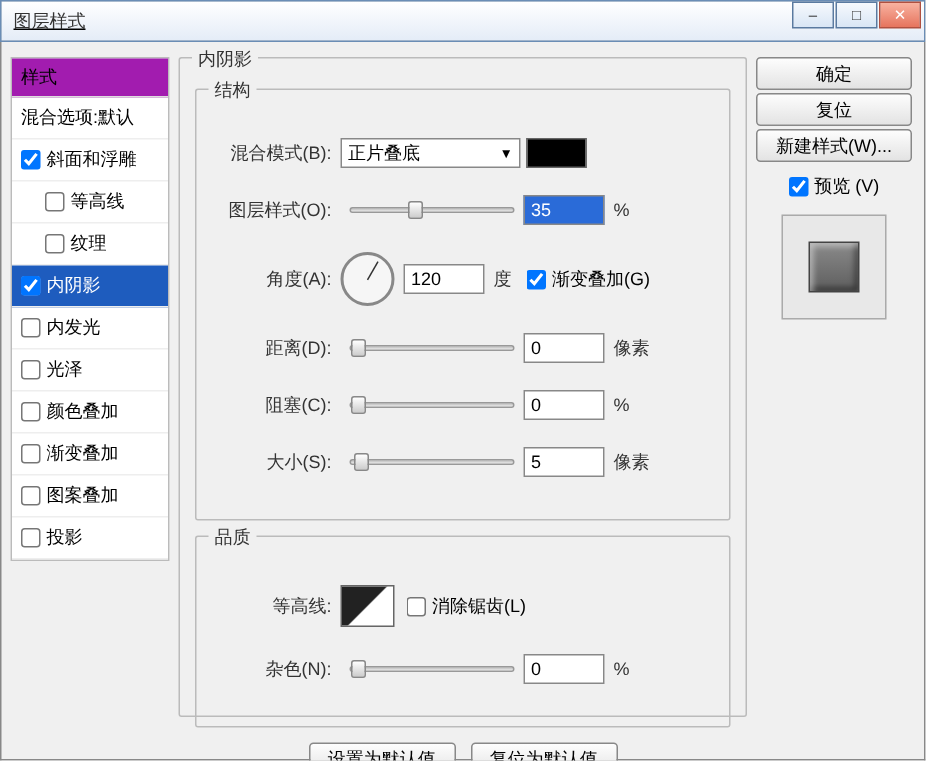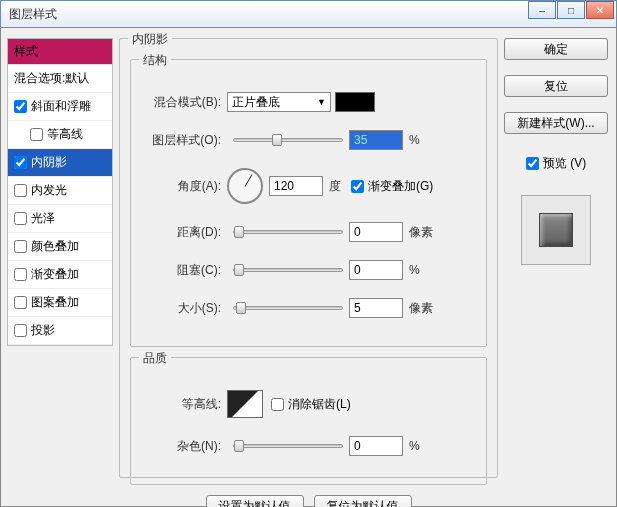--- a/index.html
+++ b/index.html
@@ -1,50 +1,50 @@
 <!DOCTYPE html>
 <html><head>
 <meta charset="utf-8">
 <style>
 * { box-sizing: border-box; margin: 0; padding: 0; }
 body { font-family: "Microsoft YaHei", SimSun, Arial, sans-serif; font-size: 12px; background: #ccc; width: 617px; height: 507px; overflow: hidden; }
-.titlebar { height: 28px; background: linear-gradient(#fff, #e4ecf7); border: 1px solid #6a8db5; display: flex; align-items: center; padding: 0 8px; position: relative; }
+.titlebar { height: 28px; background: linear-gradient(#fff, #e4ecf7); border: 1px solid #6a8db5; display: flex; align-items: center; padding: 0 8px; position: relative; text-decoration: underline; }
 .titlebar .title { color: #333; }
 .win-btns { position: absolute; right: 2px; top: 0; display: flex; }
 .win-btn { width: 28px; height: 18px; border: 1px solid #5a7aa0; background: linear-gradient(#f6f9fd,#d9e6f5); margin-left: 1px; display:flex;align-items:center;justify-content:center;font-size:10px;color:#333;cursor:pointer;}
 .win-btn.close{background:linear-gradient(#f8b2a0,#e6745e);color:#fff;border-color:#b05040;}
 .dialog { background: #f0f0f0; width: 617px; height: 479px; border: 1px solid #888; border-top: none; display: flex; padding: 10px 8px 8px 6px; gap: 6px; }
 .left-panel { width: 106px; }
 .styles-group { border: 1px solid #bbb; background: #fff; }
-.styles-header { background: #be185d; padding: 4px 6px; border-bottom: 1px solid #ddd; }
+.styles-header { background: #a21caf; padding: 4px 6px; border-bottom: 1px solid #ddd; }
 .style-row { padding: 5px 4px 5px 6px; border-bottom: 1px solid #eee; display: flex; align-items: center; gap: 4px; cursor:pointer; }
 .style-row.indent { padding-left: 22px; }
 .style-row.selected { background: #1e5cbe; color: #fff; }
 .style-row input[type=checkbox]{ width:13px;height:13px; }
 .center-panel { flex: 1; position: relative; }
 .group-box { border: 1px solid #bbb; border-radius: 2px; padding: 14px 10px 10px 10px; position: relative; margin-bottom: 10px; }
 .group-box .legend { position: absolute; top: -8px; left: 8px; background: #f0f0f0; padding: 0 4px; color: #333; }
 .outer-group { height: 440px; }
 .inner-group { margin-top: 6px; }
 .form-row { display: flex; align-items: center; margin: 18px 0; }
 .form-label { width: 86px; text-align: right; padding-right: 6px; color: #333; }
-.combo { display: inline-flex; align-items: center; border: 1px solid #888; background: #fff; height: 20px; width: 104px; padding: 0 4px; justify-content: space-between; cursor:pointer;}
+.combo { display: inline-flex; align-items: center; border: 1px solid #888; background: #fff; height: 20px; width: 120px; padding: 0 4px; justify-content: space-between; cursor:pointer;}
 .combo .arrow { font-size: 9px; }
 .color-swatch { width: 40px; height: 20px; background: #000; border: 1px solid #666; margin-left: 4px; cursor:pointer;}
 .slider { width: 110px; height: 4px; background: linear-gradient(#bbb,#eee); border: 1px solid #999; border-radius: 2px; position: relative; margin: 0 6px; }
 .slider .thumb { position: absolute; top: -5px; width: 10px; height: 12px; background: linear-gradient(#fff,#ccc); border: 1px solid #888; border-radius: 2px; }
 .num-input { width: 54px; height: 20px; border: 1px solid #888; background: #fff; padding: 0 4px; font-size: 12px; text-align: left; }
-.num-input.hl { background: #2a6bd8; color: #86efac; }
+.num-input.hl { background: #2a6bd8; color: #ffffff; }
 .unit { margin-left: 6px; color: #333; }
 .angle-dial { width: 36px; height: 36px; border: 2px solid #888; border-radius: 50%; background: #f6f6f6; position: relative; margin-right: 6px; }
 .angle-dial::after { content: ""; position: absolute; left: 50%; top: 50%; width: 14px; height: 1px; background: #333; transform-origin: left center; transform: rotate(-60deg); }
 .contour-box { width: 36px; height: 28px; border: 1px solid #666; background: linear-gradient(135deg,#222 49%, #fff 51%); cursor:pointer; margin-right:8px;}
 .btn { height: 22px; border: 1px solid #888; background: linear-gradient(#fdfdfd,#e3e3e3); border-radius: 3px; padding: 0 12px; cursor: pointer; font-size: 12px; }
 .btn-row { display: flex; gap: 10px; justify-content: center; margin-top: 6px; }
-.right-panel { width: 104px; display: flex; flex-direction: column; gap: 15px; align-items: stretch; }
+.right-panel { width: 104px; display: flex; flex-direction: column; gap: 2px; align-items: stretch; }
 .right-panel .btn { width: 100%; }
 .preview-check { display: flex; align-items: center; gap: 4px; justify-content: center; margin-top: 6px; }
 .preview-box { width: 70px; height: 70px; border: 1px solid #aaa; background: #e8e8e8; margin: 8px auto 0 auto; display:flex;align-items:center;justify-content:center; }
 .preview-inner { width: 34px; height: 34px; background: linear-gradient(#8a8a8a,#5e5e5e); border: 1px solid #444; box-shadow: inset 2px 2px 4px rgba(255,255,255,.5), inset -2px -2px 4px rgba(0,0,0,.5); }
 .chk { display:inline-flex; align-items:center; gap:4px; cursor:pointer;}
 </style>
 </head>
 <body>
 
 <div class="titlebar">
@@ -65,20 +65,24 @@
           <div class="style-row">
             <span>混合选项:默认</span>
           </div>
           <div class="style-row">
             <input type="checkbox" checked="" style="">
             <span>斜面和浮雕</span>
           </div>
           <div class="style-row indent">
             <input type="checkbox" style="">
             <span>等高线</span>
+          </div>
+          <div class="style-row indent">
+            <input type="checkbox" style="">
+            <span>纹理</span>
           </div>
           <div class="style-row selected">
             <input type="checkbox" checked="" style="">
             <span>内阴影</span>
           </div>
           <div class="style-row">
             <input type="checkbox" style="">
             <span>内发光</span>
           </div>
           <div class="style-row">

